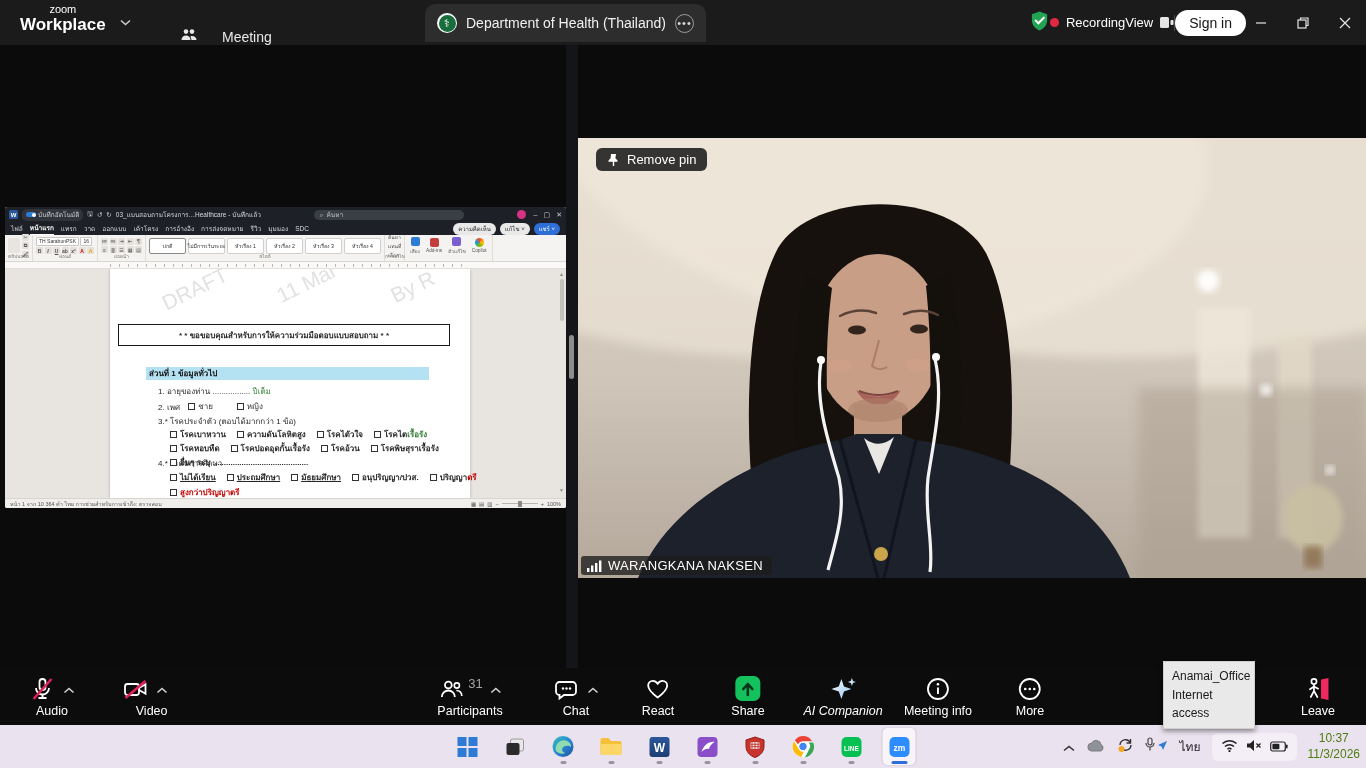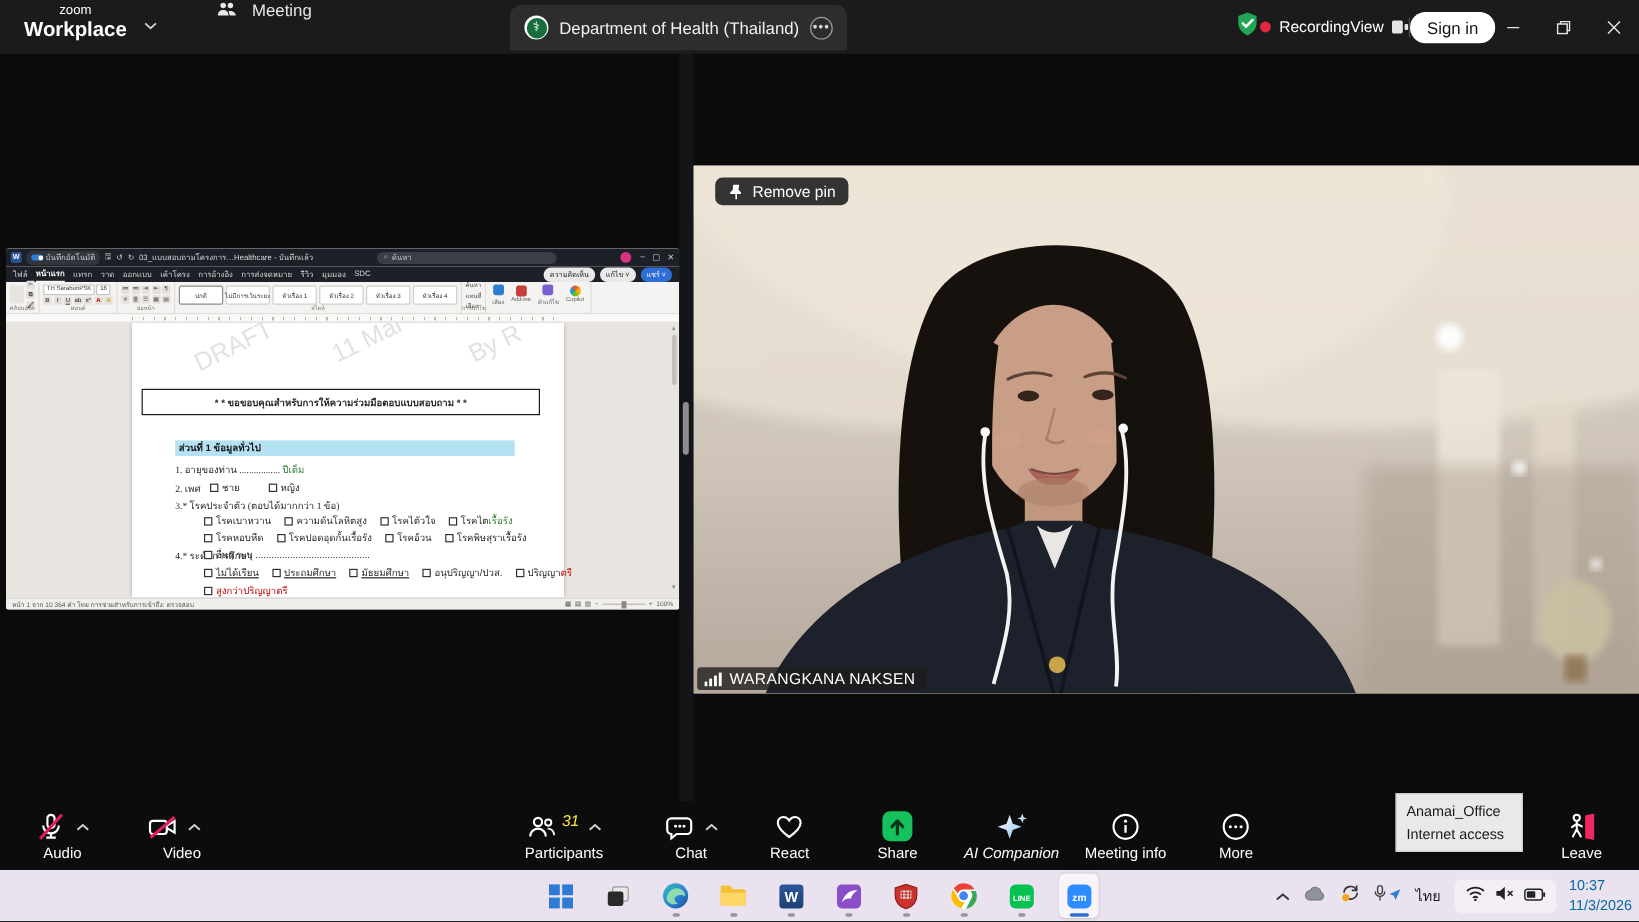--- a/index.html
+++ b/index.html
@@ -6,21 +6,21 @@
   *{box-sizing:border-box;}
   #screen{position:relative;width:1366px;height:768px;overflow:hidden;background:#0b0b0b;
     font-family:"Liberation Sans","DejaVu Sans",sans-serif;}
 
   
   #topbar{position:absolute;left:0;top:0;width:1366px;height:45px;background:#1b1b1b;color:#fff;}
   .zoom-logo{position:absolute;left:20px;top:4px;line-height:1;}
   .zoom-logo .zl-small{font-size:11px;color:#fff;text-align:center;}
   .zoom-logo .zl-big{font-size:17px;font-weight:700;color:#fff;margin-top:1px;}
   .tb-chevron{position:absolute;left:120px;top:16px;color:#cfcfcf;font-size:11px;}
-  .meeting-tab{position:absolute;left:170px;top:0;height:45px;display:flex;align-items:flex-start;gap:12px;
+  .meeting-tab{position:absolute;left:170px;top:0;height:45px;display:flex;align-items:flex-end;gap:24px;
     color:#e8e8e8;font-size:14px;padding:0 10px;}
   .center-tab{position:absolute;left:425px;top:4px;height:38px;background:#2d2d2d;border-radius:10px 10px 0 0;
     display:flex;align-items:center;gap:9px;padding:0 12px;color:#f0f0f0;font-size:14px;}
   .doh-logo{width:20px;height:20px;border-radius:50%;background:#fff;display:flex;align-items:center;justify-content:center;}
   .doh-inner{width:17px;height:17px;border-radius:50%;background:#176e3c;color:#fff;font-size:11px;
     display:flex;align-items:center;justify-content:center;line-height:1;}
   .tab-ellipsis{width:19px;height:19px;border:1.3px solid #9a9a9a;border-radius:50%;color:#d8d8d8;
     display:flex;align-items:center;justify-content:center;font-size:11px;letter-spacing:1px;}
   .topbar-right{position:absolute;right:120px;top:0;height:45px;display:flex;align-items:center;}
   .recording{display:flex;align-items:center;gap:7px;font-size:13px;color:#fff;}
@@ -85,22 +85,22 @@
   .ws-right{margin-left:auto;display:flex;align-items:center;gap:3px;}
   .ws-slider{width:36px;height:1.5px;background:#b9b6b2;position:relative;}
   .ws-slider::after{content:"";position:absolute;left:16px;top:-2px;width:4px;height:6px;background:#8a8784;}
 
   
   .doc-thanks{position:absolute;left:8px;top:55px;width:332px;height:22px;border:1.4px solid #1a1a1a;
      display:flex;align-items:center;justify-content:center;font-weight:700;font-size:8px;}
   .doc-wm{position:absolute;color:#c9c9c9;opacity:.55;font-size:21px;font-weight:400;transform:rotate(-26deg);pointer-events:none;}
   .doc-highlight{position:absolute;left:36px;top:98px;width:283px;height:13px;background:#b5e2f2;
      display:flex;align-items:center;padding-left:3px;font-weight:700;color:#111;}
-  .doc-line{position:absolute;left:36px;white-space:nowrap;font-weight:500;font-family:Liberation Serif, serif;}
-  .doc-row{position:absolute;left:60px;white-space:nowrap;display:flex;gap:11px;font-weight:400;}
+  .doc-line{position:absolute;left:48px;white-space:nowrap;font-weight:500;}
+  .doc-row{position:absolute;left:60px;white-space:nowrap;display:flex;gap:11px;font-weight:700;}
   .cbx{display:inline-block;width:7px;height:7px;border:1px solid #333;background:#fff;margin-right:3px;vertical-align:-1px;}
   .grn{color:#2e7d32;} .rdd{color:#c00000;} .und{text-decoration:underline;text-align:right;}
   .cb-item{display:inline-flex;align-items:center;}
 
   
   #divider{position:absolute;left:566px;top:0;width:12px;height:623px;background:#141519;}
   #divider .handle{position:absolute;left:3px;top:290px;width:5px;height:44px;background:#8d8d8d;border-radius:2.5px;}
 
   
   #video-panel{position:absolute;left:578px;top:93px;width:788px;height:440px;overflow:hidden;background:#c9bfb4;}
@@ -108,36 +108,36 @@
   .remove-pin{position:absolute;left:18px;top:10px;background:rgba(32,32,32,.9);border-radius:6px;
      display:flex;align-items:center;gap:7px;padding:4px 11px;color:#fff;font-size:13px;}
   .name-tag{position:absolute;left:3px;bottom:3px;background:rgba(28,28,28,.78);border-radius:3px;
      display:flex;align-items:center;gap:6px;padding:2px 9px 2px 6px;color:#fff;font-size:13px;letter-spacing:.3px;}
 
   
   #toolbar{position:absolute;left:0;top:668px;width:1366px;height:57px;background:#0c0c0c;}
   .tb-item{position:absolute;top:7px;transform:translateX(-50%);display:flex;flex-direction:column;
      align-items:center;gap:2px;color:#fff;}
   .tb-top{display:flex;align-items:flex-start;gap:6px;height:27px;align-items:center;}
-  .tb-count{font-size:13px;color:#fde047;margin-left:-2px;align-self:flex-start;margin-top:1px;font-style:italic;}
+  .tb-count{font-size:13px;color:#a3a3a3;margin-left:-2px;align-self:flex-start;margin-top:1px;}
   .tb-label{font-size:12.5px;color:#fff;white-space:nowrap;}
   .tb-chev{margin-left:2px;}
-  #tooltip{position:absolute;left:1163px;top:661px;width:106px;background:#e9e9e9;color:#1a1a1a;
+  #tooltip{position:absolute;left:1163px;top:661px;width:92px;background:#e9e9e9;color:#1a1a1a;
      font-size:12px;line-height:1.55;padding:5px 8px;border:1px solid #cfcfcf;box-shadow:0 2px 5px rgba(0,0,0,.45);z-index:5;}
 
   
   #taskbar{position:absolute;left:0;top:725px;width:1366px;height:43px;background:#eae2ee;}
   #task-icons{position:absolute;left:50%;top:3px;transform:translateX(-50%);display:flex;gap:15px;}
   .task-app{width:33px;height:37px;display:flex;flex-direction:column;align-items:center;justify-content:center;position:relative;border-radius:5px;}
   .task-app.active{background:#f8f4fa;box-shadow:0 0 2px rgba(0,0,0,.15);}
   .task-app .ind{position:absolute;bottom:1px;width:6px;height:3px;border-radius:2px;background:#9b93a1;}
   .task-app.active .ind{width:16px;background:#2d6fd6;}
   #tray{position:absolute;right:6px;top:0;height:43px;display:flex;align-items:center;gap:11px;color:#1b1b1b;}
   .tray-pill{display:flex;align-items:center;gap:8px;background:#f4eef6;border-radius:6px;padding:5px 9px;}
-  #clock{text-align:left;font-size:12px;line-height:1.3;color:#0369a1;}
+  #clock{text-align:center;font-size:12px;line-height:1.3;color:#4d7c0f;}
   .tray-lang{font-size:12px;}
 </style>
 </head>
 <body>
 
 <div id="screen">
 
   <header id="topbar">
     <div class="zoom-logo">
       <div class="zl-small">zoom</div>

